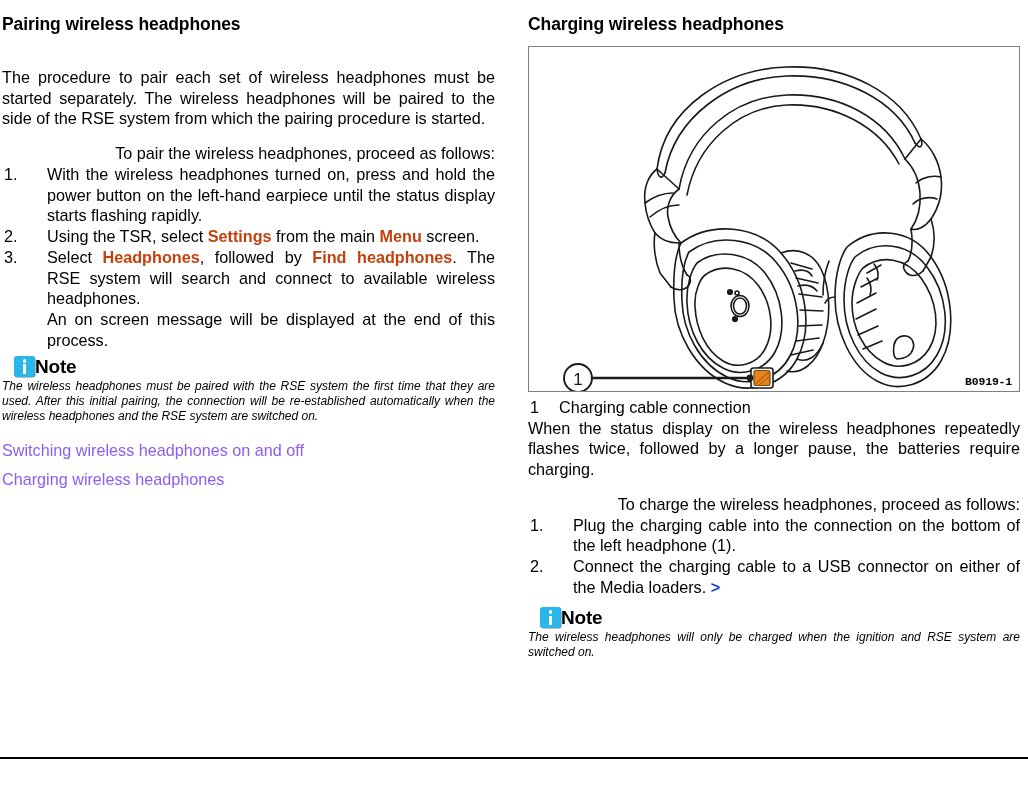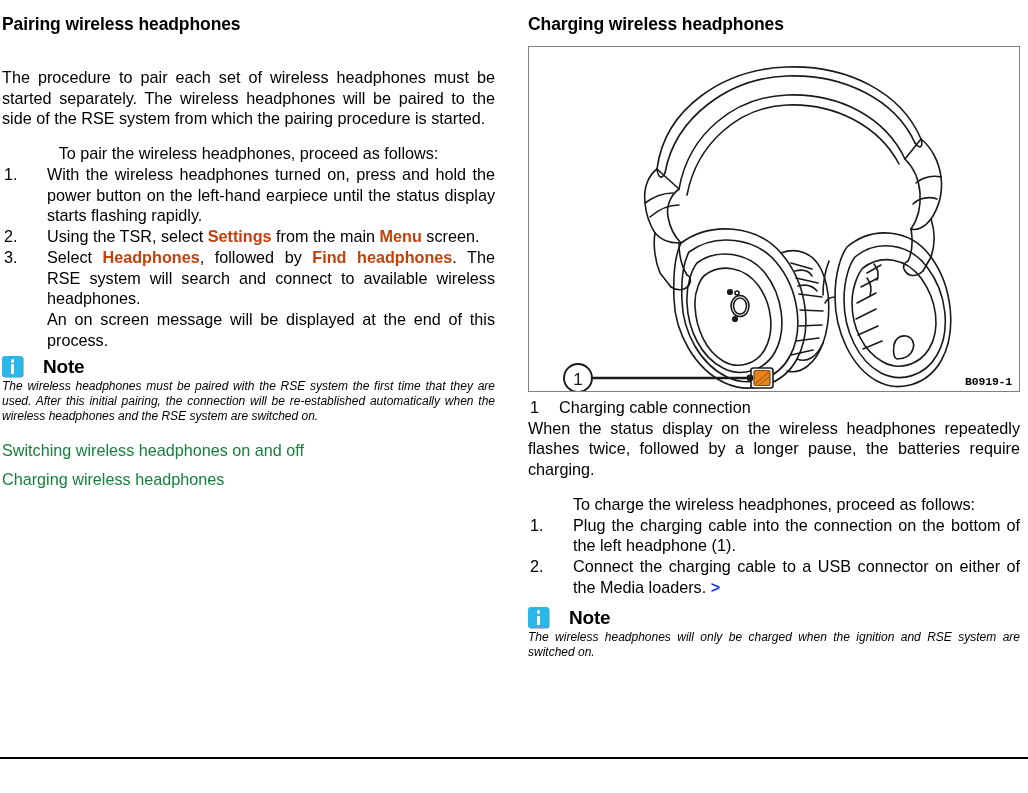--- a/index.html
+++ b/index.html
@@ -45,21 +45,21 @@
     line-height: 1.2;
   }
 
   p.body {
     font-size: 16.2px;
     line-height: 1.28;
     margin: 0;
     text-align: justify;
     text-justify: inter-word;
   }
-  p.body.nojust { text-align: center; }
+  p.body.nojust { text-align: right; }
 
   .gap-lg { height: 32px; }
   .gap-md { height: 14px; }
   .gap-sm { height: 9px; }
   .gap-xs { height: 5px; }
 
   ol.steps {
     list-style: none;
     margin: 0;
     padding: 0;
@@ -82,36 +82,36 @@
   ol.steps > li .sub {
     display: block;
     text-align: justify;
   }
 
   .kw {
     color: #c2410c;
     font-weight: bold;
   }
   .xref {
-    color: #15803d;
+    color: #8b5cf6;
     font-size: 16.2px;
     line-height: 1.45;
     display: block;
   }
   .bluearrow {
     color: #1a3ed8;
     font-weight: bold;
   }
 
   
   .note-head {
     display: flex;
     align-items: center;
-    gap: 20px;
-    margin: 0 0 1px 0;
+    gap: 0;
+    margin: 0 0 1px 12px;
   }
   .note-icon {
     width: 21px;
     height: 21px;
     background: #29b6e8;
     border-radius: 3px;
     position: relative;
     flex: none;
     box-shadow: 0.5px 0.5px 0 #6f7a80;
   }

